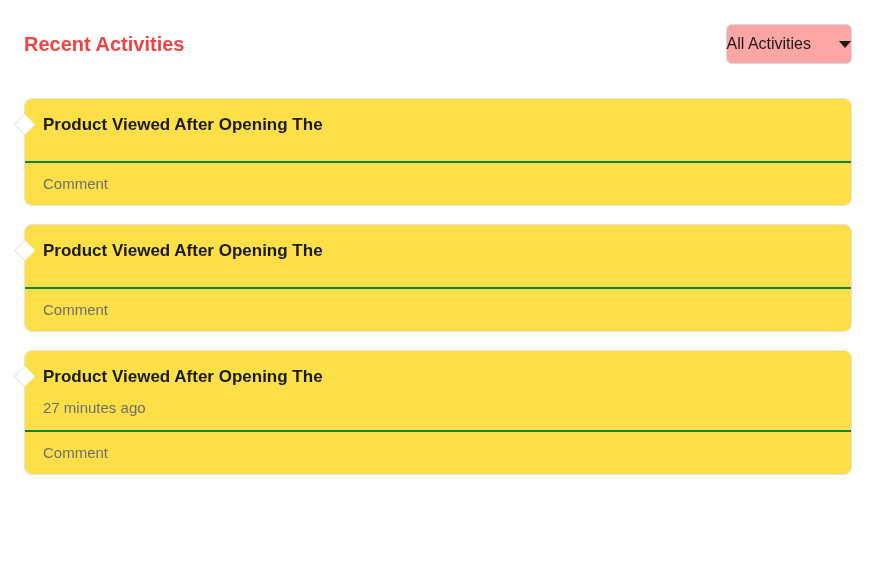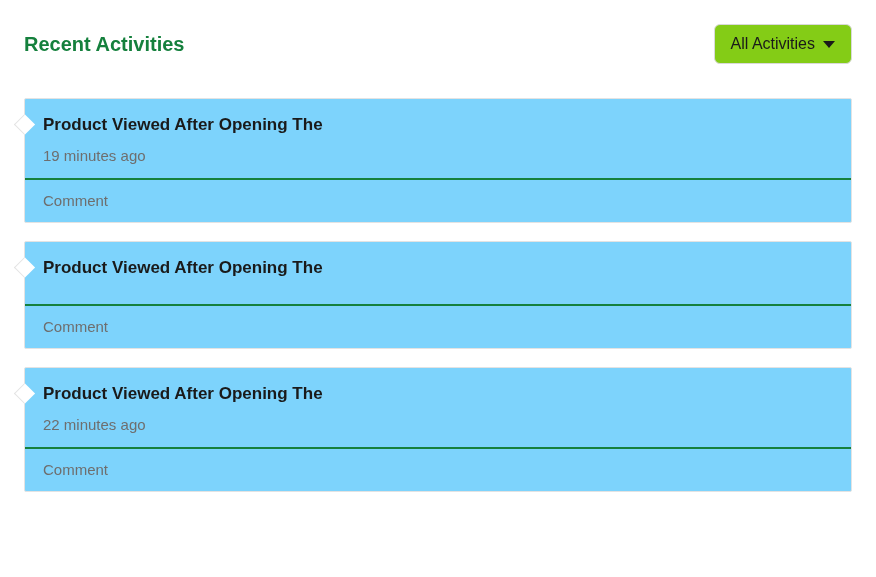--- a/index.html
+++ b/index.html
@@ -16,49 +16,49 @@
     }
     .header {
       display: flex;
       justify-content: space-between;
       align-items: center;
       margin-bottom: 34px;
     }
     .title {
       font-size: 20px;
       font-weight: 700;
-      color: #15803d;
+      color: #ef4444;
     }
     .filter-select {
       display: flex;
       align-items: center;
-      gap: 8px;
+      gap: 28px;
       border: 1px solid #d9d9d9;
       border-radius: 6px;
-      padding: 10px 16px;
+      padding: 10px 0;
       cursor: pointer;
-      background: #84cc16;
+      background: #fca5a5;
     }
     .filter-label {
       font-size: 16px;
       color: #1a1a1a;
     }
     .caret-down {
       width: 0;
       height: 0;
       border-left: 6px solid transparent;
       border-right: 6px solid transparent;
       border-top: 7px solid #1a1a1a;
     }
     .activity-card {
       position: relative;
       border: 1px solid #e3e3e3;
-      border-radius: 2px;
+      border-radius: 8px;
       margin-bottom: 18px;
-      background: #7dd3fc;
+      background: #fde047;
     }
     .activity-card::before {
       content: "";
       position: absolute;
       left: -8px;
       top: 18px;
       width: 14px;
       height: 14px;
       background: #fff;
       border-left: 1px solid #e3e3e3;
@@ -94,37 +94,36 @@
   <div class="title">Recent Activities</div>
   <div class="filter-select">
     <span class="filter-label">All Activities</span>
     <span class="caret-down"></span>
   </div>
 </div>
 
 <div class="activity-card">
   <div class="card-body">
     <div class="activity-title">Product Viewed After Opening The</div>
-    <div class="activity-time">19 minutes ago</div>
   </div>
   <div class="card-footer">
     <span class="comment-label">Comment</span>
   </div>
 </div>
 
 <div class="activity-card">
   <div class="card-body">
     <div class="activity-title">Product Viewed After Opening The</div>
   </div>
   <div class="card-footer">
     <span class="comment-label">Comment</span>
   </div>
 </div>
 
 <div class="activity-card">
   <div class="card-body">
     <div class="activity-title">Product Viewed After Opening The</div>
-    <div class="activity-time">22 minutes ago</div>
+    <div class="activity-time">27 minutes ago</div>
   </div>
   <div class="card-footer">
     <span class="comment-label">Comment</span>
   </div>
 </div>
 
 </body></html>

